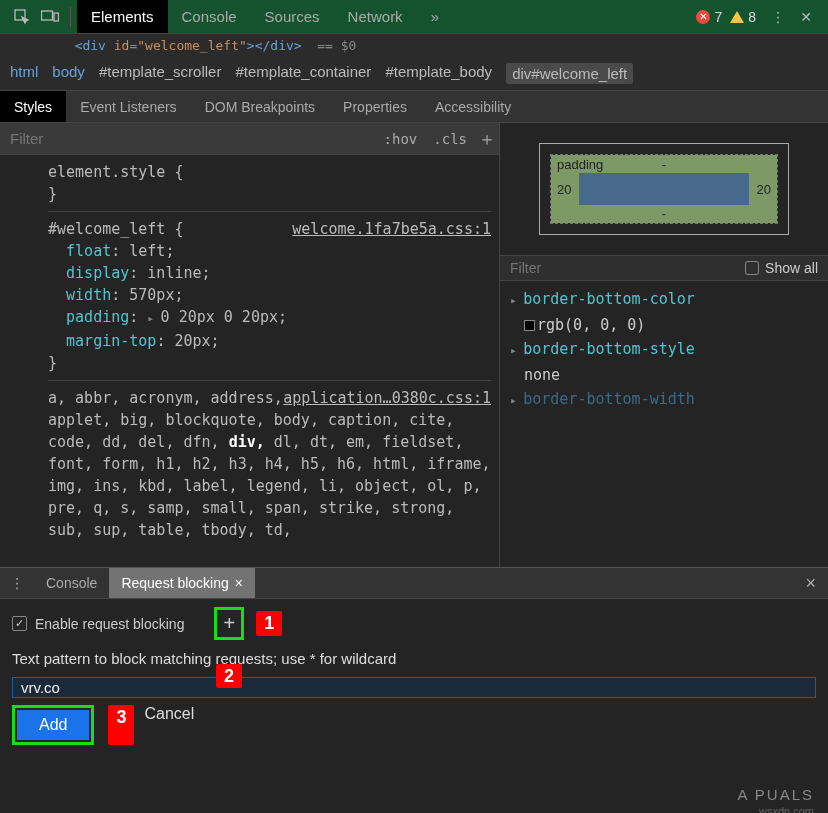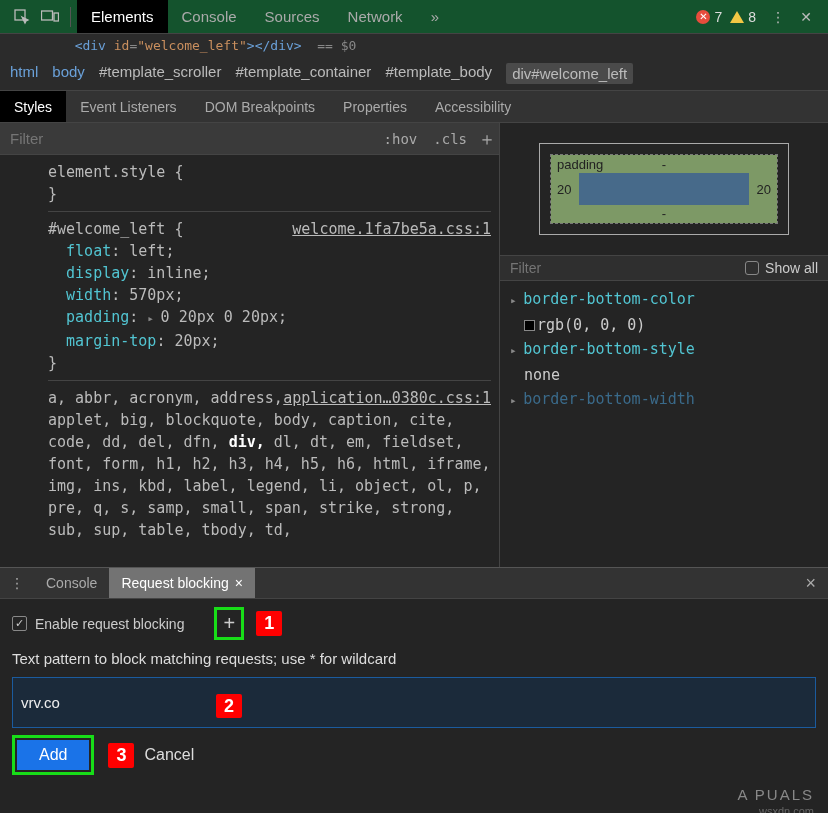--- a/index.html
+++ b/index.html
@@ -158,23 +158,23 @@
 
 .drawer-body{padding:8px 12px;}
 .enable-row{display:flex;align-items:center;gap:8px;margin-bottom:10px;}
 .check{width:15px;height:15px;border:1px solid #888;border-radius:2px;display:flex;align-items:center;justify-content:center;font-size:11px;color:#ccc;}
 .add-btn-wrap{border:3px solid #18dd18;padding:2px 6px;display:flex;align-items:center;justify-content:center;}
 .num-badge{background:#ff0000;color:#fff;font-weight:bold;padding:2px 8px;font-size:18px;border-radius:2px;margin-left:4px;}
 
 .instr{color:#ddd;margin:6px 0 10px 0;font-size:15px;}
 .pattern-input{
   width:100%;background:#1b2a3a;border:1px solid #1b5b9e;color:#eee;
-  padding:16px 8px;font-size:15px;outline:none;margin-bottom:12px;
-}
-.btn-row{display:flex;align-items:center;gap:10px;}
+  padding:1px 8px;font-size:15px;outline:none;margin-bottom:12px;
+}
+.btn-row{display:flex;gap:10px;}
 .add-frame{border:3px solid #18dd18;padding:2px;}
 .btn-add{background:#1a73e8;color:#fff;border:none;padding:6px 22px;font-size:16px;cursor:pointer;}
 .btn-cancel{color:#ddd;cursor:pointer;font-size:16px;}
 
 .watermark{
   position:absolute;right:14px;bottom:10px;color:#888;font-size:15px;letter-spacing:2px;
   display:flex;align-items:center;gap:4px;
 }
 </style>
 </head>

